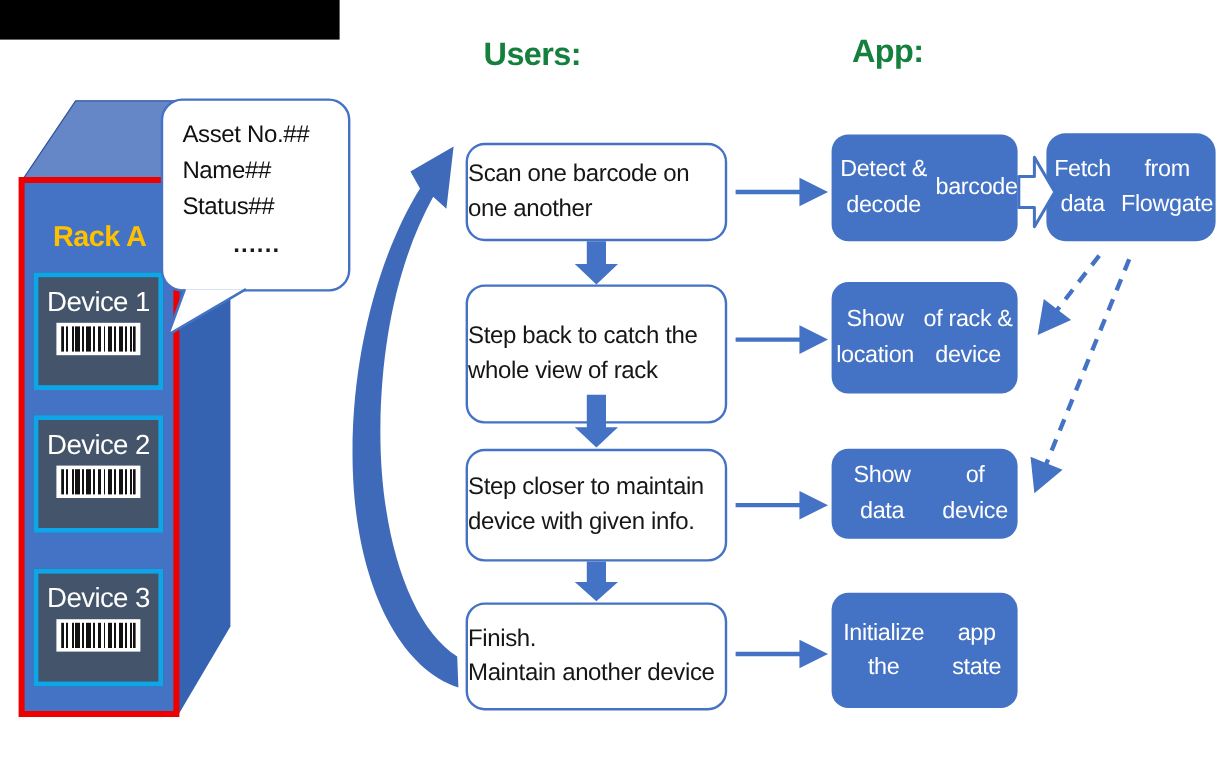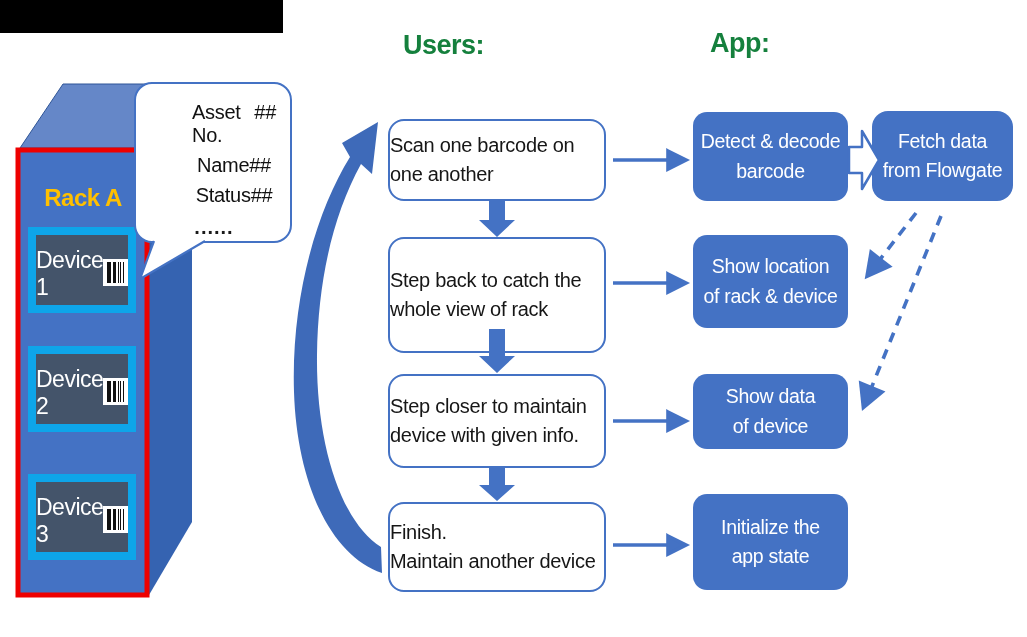--- a/index.html
+++ b/index.html
@@ -15,38 +15,38 @@
   
   .ubox{
     width:218px;background:#fff;border:2.5px solid #4472C4;border-radius:16px;
     display:flex;flex-direction:column;align-items:flex-start;justify-content:center;
     text-align:center;font-size:20px;line-height:1.45;color:#161616;letter-spacing:-0.3px;
     box-sizing:border-box;
   }
   
   .abox{
     width:155px;background:#4472C4;border-radius:14px;
-    display:flex;flex-direction:column;align-items:center;justify-content:center;
+    display:flex;flex-direction:row;align-items:center;justify-content:center;
     text-align:center;font-size:19.5px;line-height:1.5;color:#fff;letter-spacing:-0.3px;
     box-sizing:border-box;
   }
   
   .bubble{
     left:134px;top:82px;width:158px;height:161px;background:#fff;
     border:2px solid #4472C4;border-radius:18px;box-sizing:border-box;
     padding:10px 14px 8px 16px;z-index:6;
     display:flex;flex-direction:column;justify-content:flex-start;
   }
-  .bubble-row{display:flex;justify-content:center;font-size:20px;
-    font-weight:500;color:#111;margin-top:7px;letter-spacing:-0.3px;margin-left:40px;}
+  .bubble-row{display:flex;justify-content:flex-start;font-size:20px;
+    font-weight:500;color:#111;margin-top:7px;letter-spacing:-0.3px;}
   .bubble-ellipsis{text-align:center;font-size:20px;font-weight:700;letter-spacing:1px;margin-top:9px;}
   
   .device{
-    left:28px;width:108px;height:86px;background:#44546A;border:8px solid #0ea5e9;
-    box-sizing:border-box;z-index:4;display:flex;align-items:center;
+    left:28px;width:108px;height:98px;background:#44546A;border:4px solid #0ea5e9;
+    box-sizing:border-box;z-index:4;display:flex;flex-direction:column;align-items:center;
   }
   .device-label{color:#fff;font-size:23px;letter-spacing:-0.5px;margin-top:7px;}
   .barcode{width:70px;height:27px;background:#fff;margin-top:4px;padding:3px 4px;box-sizing:border-box;}
   .barcode .bars{width:100%;height:100%;
     background:linear-gradient(90deg,
       #111 0 4%,#fff 4% 7%,#111 7% 9%,#fff 9% 14%,#111 14% 17%,#fff 17% 19%,
       #111 19% 25%,#fff 25% 28%,#111 28% 30%,#fff 30% 34%,#111 34% 40%,#fff 40% 43%,
       #111 43% 45%,#fff 45% 49%,#111 49% 54%,#fff 54% 57%,#111 57% 59%,#fff 59% 63%,
       #111 63% 68%,#fff 68% 71%,#111 71% 73%,#fff 73% 78%,#111 78% 83%,#fff 83% 86%,
       #111 86% 88%,#fff 88% 92%,#111 92% 95%,#fff 95% 97%,#111 97% 100%);}

